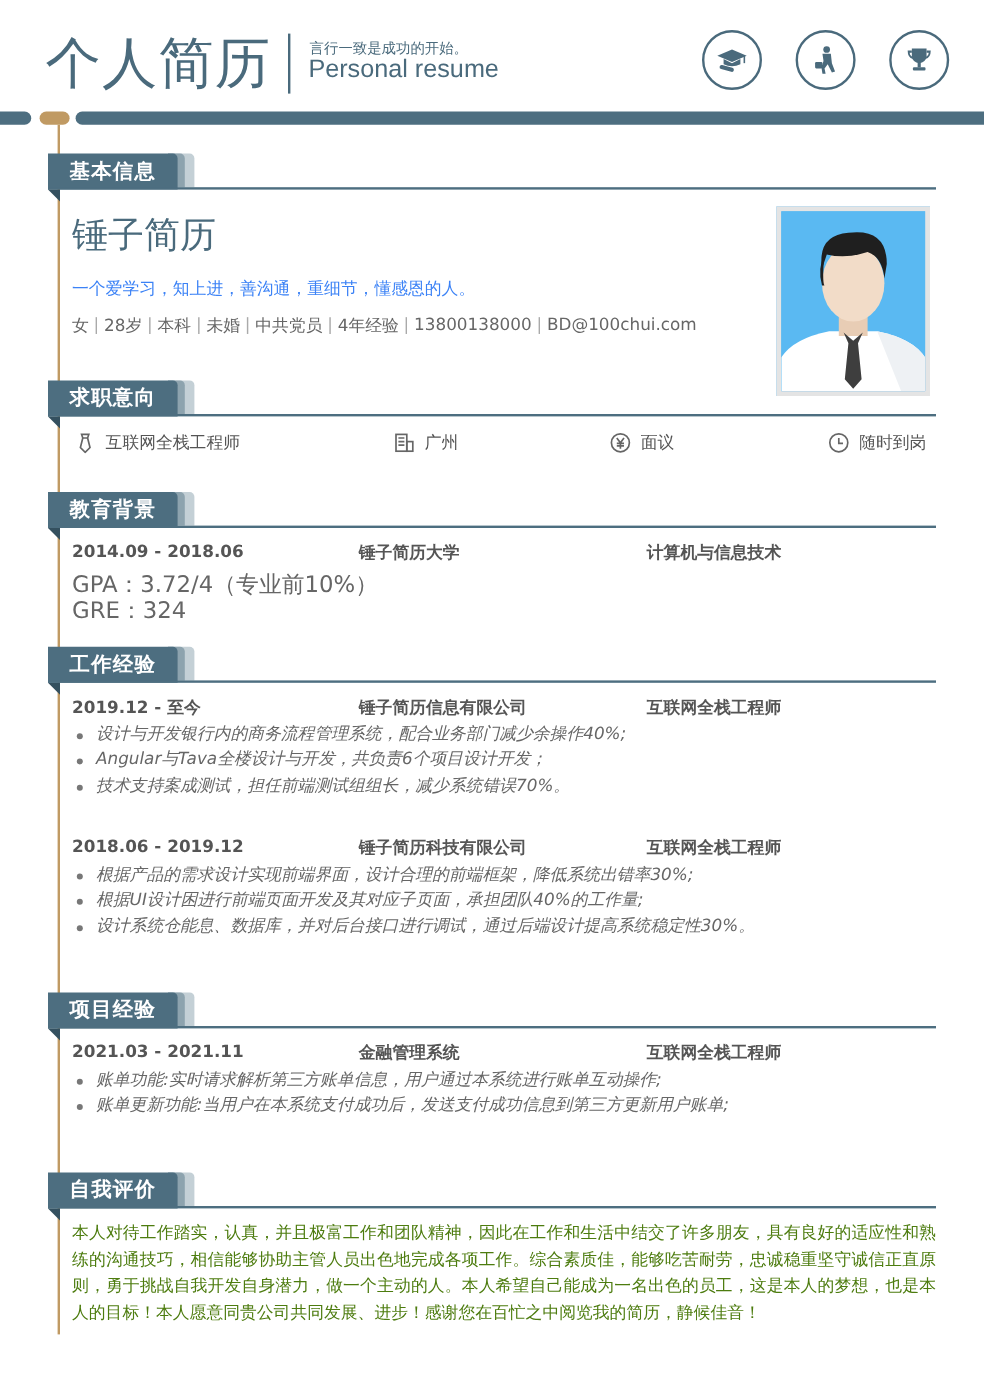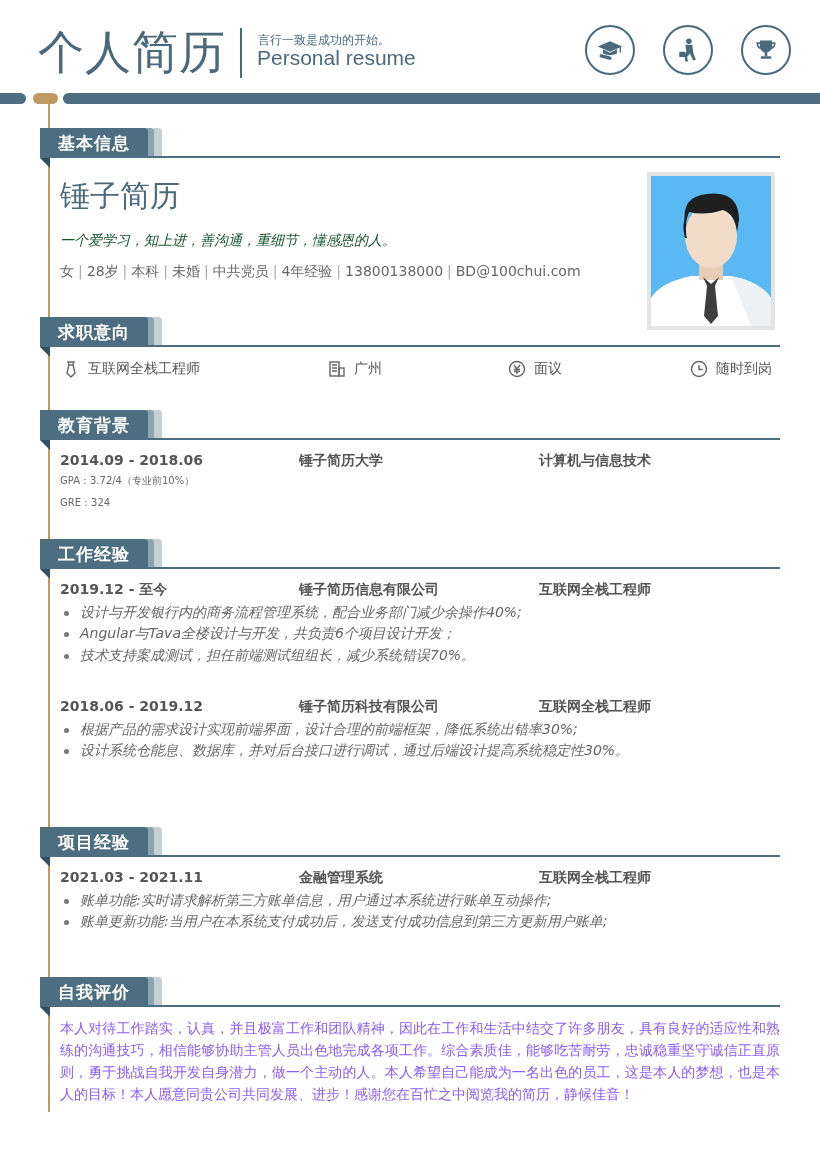--- a/index.html
+++ b/index.html
@@ -22,41 +22,41 @@
   
   .sec { position: absolute; left: 40px; width: 740px; height: 34px; }
   .sec .rule { position: absolute; left: 0; right: 0; bottom: 4px; height: 2px; background: #4d6e80; }
   .sec .tab3 { position: absolute; left: 100px; top: 0; width: 22px; height: 28px; background: #c4d0d6; border-radius: 0 4px 0 0; }
   .sec .tab2 { position: absolute; left: 100px; top: 0; width: 14px; height: 28px; background: #8da3ae; border-radius: 0 4px 0 0; }
   .sec .tab { position: absolute; left: 0; top: 0; width: 108px; height: 30px; background: #4d6e80; color: #fff; font-weight: bold; font-size: 17px; line-height: 30px; padding-left: 18px; letter-spacing: 1px; border-radius: 0 4px 0 0; }
   .sec .fold { position: absolute; left: 0; top: 30px; width: 0; height: 0; border-top: 10px solid #34505f; border-left: 10px solid transparent; }
 
   
   .name { position: absolute; left: 60px; top: 176px; font-size: 30px; color: #4a6a7c; }
-  .motto { position: absolute; left: 60px; top: 232px; font-size: 14px; color: #14532d; font-style: italic; }
+  .motto { position: absolute; left: 60px; top: 232px; font-size: 14px; color: #3b82f6; }
   .facts { position: absolute; left: 60px; top: 263px; font-size: 14px; color: #666; display: flex; }
   .facts .sep { color: #aaa; margin: 0 4px; }
   .photo { position: absolute; left: 647px; top: 172px; width: 128px; height: 158px; border: 4px solid #e4e4e4; background: #5ab9f2; overflow: hidden; }
   .photo svg { width: 100%; height: 100%; display: block; }
 
   
   .intent { position: absolute; left: 60px; top: 360px; width: 720px; height: 24px; font-size: 14px; color: #555; }
   .intent .it { position: absolute; top: 0; display: flex; align-items: center; gap: 8px; }
   .intent svg { width: 18px; height: 18px; stroke: #666; fill: none; stroke-width: 1.4; }
 
   
   .row3 { position: absolute; left: 60px; width: 720px; height: 22px; font-size: 14px; font-weight: bold; color: #555; }
   .row3 span { position: absolute; top: 0; }
   .row3 .c1 { left: 0; } .row3 .c2 { left: 239px; } .row3 .c3 { left: 479px; }
-  .line { position: absolute; left: 60px; font-size: 10px; color: #666; }
+  .line { position: absolute; left: 60px; font-size: 19px; color: #666; }
   .bullets { position: absolute; left: 60px; width: 720px; list-style: none; font-size: 14px; color: #666; font-style: italic; }
   .bullets li { position: relative; padding-left: 20px; height: 21.3px; line-height: 21.3px; white-space: nowrap; }
   .bullets li::before { content: ""; position: absolute; left: 4px; top: 9px; width: 5px; height: 5px; border-radius: 50%; background: #777; }
 
-  .eval { position: absolute; left: 60px; top: 1017px; width: 720px; font-size: 14px; color: #8b5cf6; line-height: 22px; text-align: justify; }
+  .eval { position: absolute; left: 60px; top: 1017px; width: 720px; font-size: 14px; color: #4d7c0f; line-height: 22px; text-align: justify; }
 </style>
 </head>
 <body>
 
 <div class="hdr-title">个人简历</div>
 <div class="hdr-divider"></div>
 <div class="hdr-motto">言行一致是成功的开始。</div>
 <div class="hdr-sub">Personal resume</div>
 
 <div class="hdr-icon" style="left:585px">
@@ -199,20 +199,21 @@
   <li>Angular与Tava全楼设计与开发，共负责6个项目设计开发；</li>
   <li>技术支持案成测试，担任前端测试组组长，减少系统错误70%。</li>
 </ul>
 <div class="row3" style="top:698px">
   <span class="c1">2018.06 - 2019.12</span>
   <span class="c2">锤子简历科技有限公司</span>
   <span class="c3">互联网全栈工程师</span>
 </div>
 <ul class="bullets" style="top:719px">
   <li>根据产品的需求设计实现前端界面，设计合理的前端框架，降低系统出错率30%;</li>
+  <li>根据UI设计困进行前端页面开发及其对应子页面，承担团队40%的工作量;</li>
   <li>设计系统仓能息、数据库，并对后台接口进行调试，通过后端设计提高系统稳定性30%。</li>
 </ul>
 
 <div class="sec" style="top:827px">
   <div class="tab3"></div>
     <div class="tab2"></div>
   <div class="tab">项目经验</div>
   <div class="fold"></div>
     <div class="rule"></div>
 </div>

